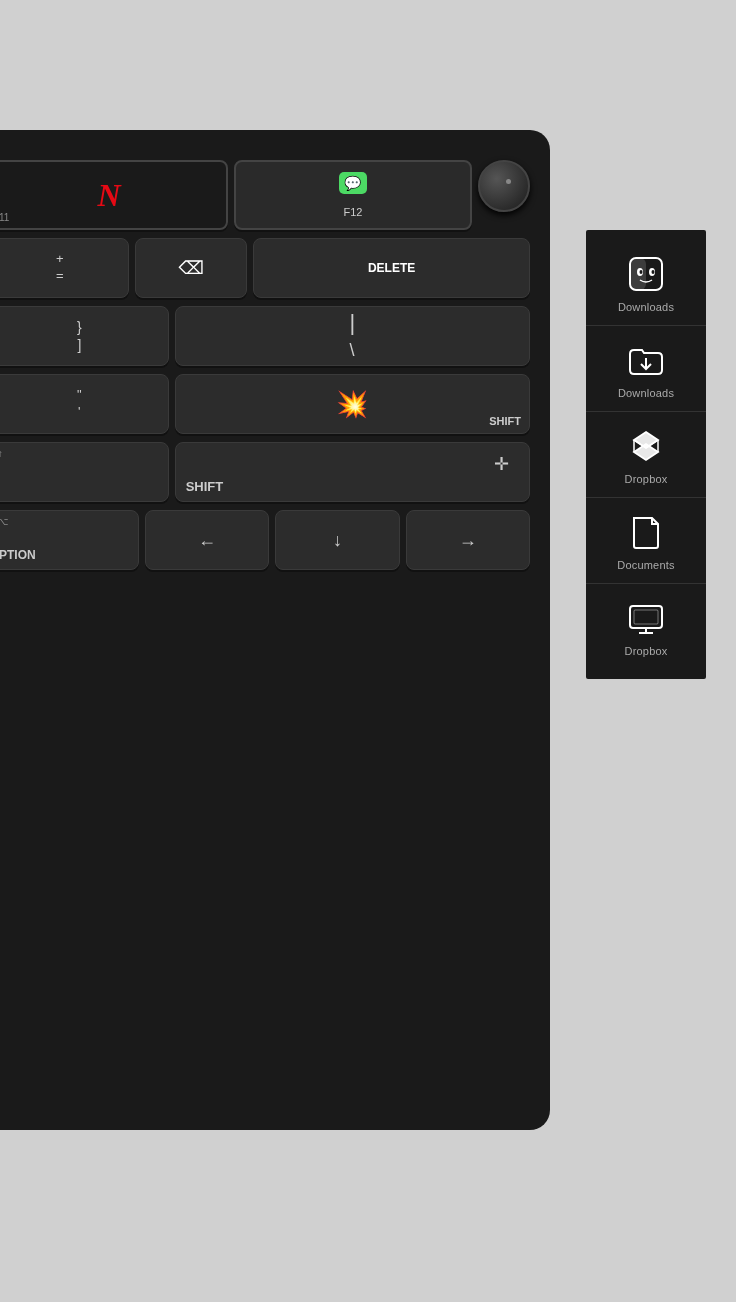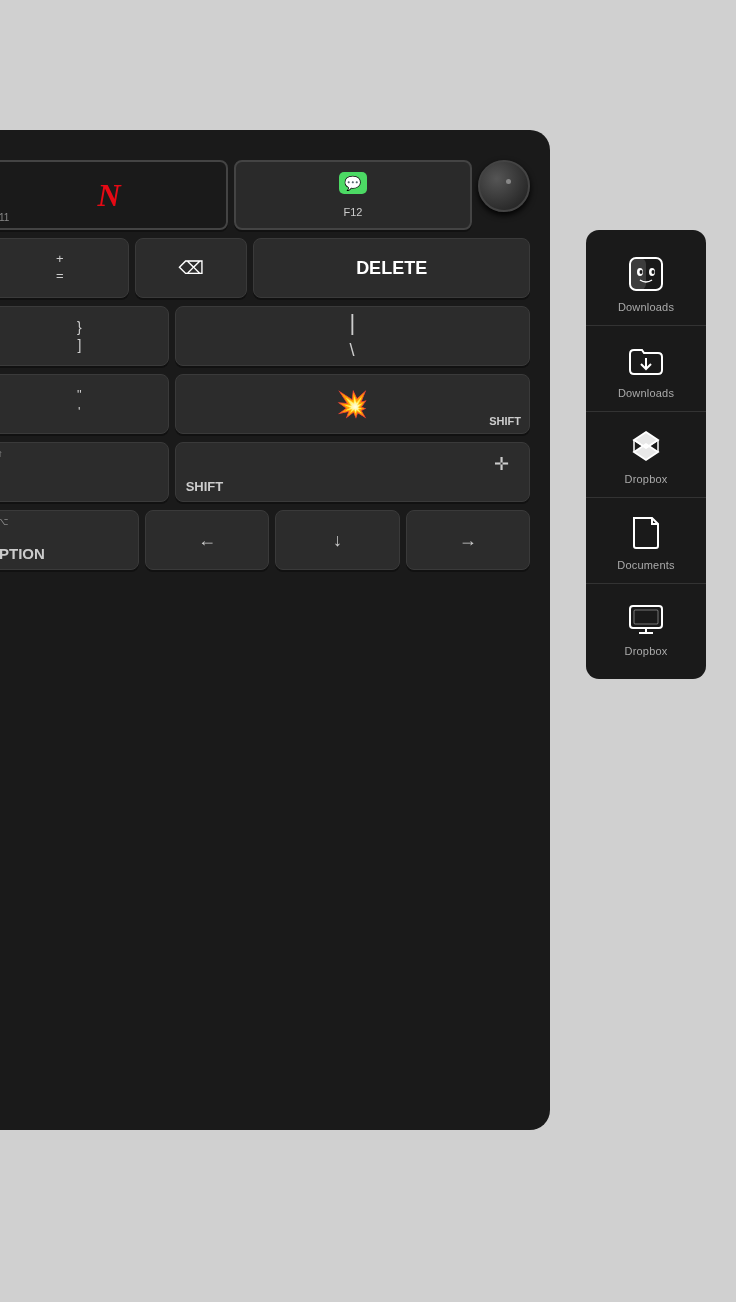--- a/index.html
+++ b/index.html
@@ -28,21 +28,21 @@
       flex-direction: column;
       gap: 8px;
     }
 
     .sidebar-panel {
       position: absolute;
       top: 230px;
       right: 30px;
       width: 120px;
       background: #1a1a1a;
-      border-radius: 13px;
+      border-radius: 2px;
       padding: 10px 0;
       display: flex;
       flex-direction: column;
       gap: 0;
     }
 
     .sidebar-item {
       display: flex;
       flex-direction: column;
       align-items: center;
@@ -240,21 +240,21 @@
     <div class="key" style="flex:1;">
       <div class="two-line">
         <span style="font-size:13px;color:#ccc;">+</span>
         <span style="font-size:13px;color:#ccc;">=</span>
       </div>
     </div>
     <div class="key" style="flex:0.8;">
       <span class="key-delete-icon">⌫</span>
     </div>
     <div class="key wide-2">
-      <span style="font-size:18px;font-weight:600;color:#fff;">DELETE</span>
+      <span style="font-size:12px;font-weight:600;color:#fff;">DELETE</span>
     </div>
   </div>
 
   <div class="key-row">
     <div class="key" style="flex:1;">
       <div class="two-line key-bracket">
         <span class="top" style="font-size:14px;color:#ccc;">}</span>
         <span class="bot" style="font-size:14px;color:#ccc;">]</span>
       </div>
     </div>
@@ -282,21 +282,21 @@
     </div>
     <div class="key wide-2" style="position:relative;">
       <span style="font-size:13px;font-weight:700;color:#ccc;position:absolute;bottom:7px;left:10px;">SHIFT</span>
       <span style="font-size:18px;color:#ccc;position:absolute;top:10px;right:20px;">✛</span>
     </div>
   </div>
 
   <div class="key-row">
     <div class="key" style="flex:1.2; position:relative;">
       <span style="font-size:10px;color:#888;position:absolute;top:5px;left:6px;">⌥</span>
-      <span style="font-size:15px;font-weight:600;color:#ccc;position:absolute;bottom:7px;left:8px;">PTION</span>
+      <span style="font-size:12px;font-weight:600;color:#ccc;position:absolute;bottom:7px;left:8px;">PTION</span>
     </div>
     <div class="key" style="flex:1;">
       <span class="arrow-key-label" style="font-size:18px;color:#ccc;">←</span>
     </div>
     <div class="key" style="flex:1;">
       <span class="arrow-key-label" style="font-size:18px;color:#ccc;">↓</span>
     </div>
     <div class="key" style="flex:1;">
       <span class="arrow-key-label" style="font-size:18px;color:#ccc;">→</span>
     </div>

